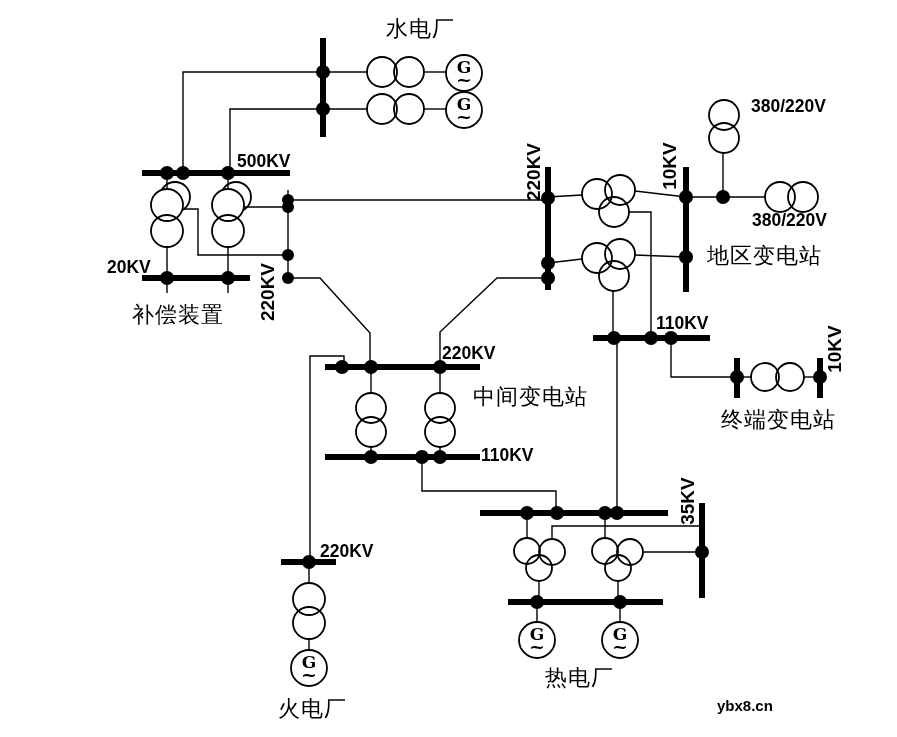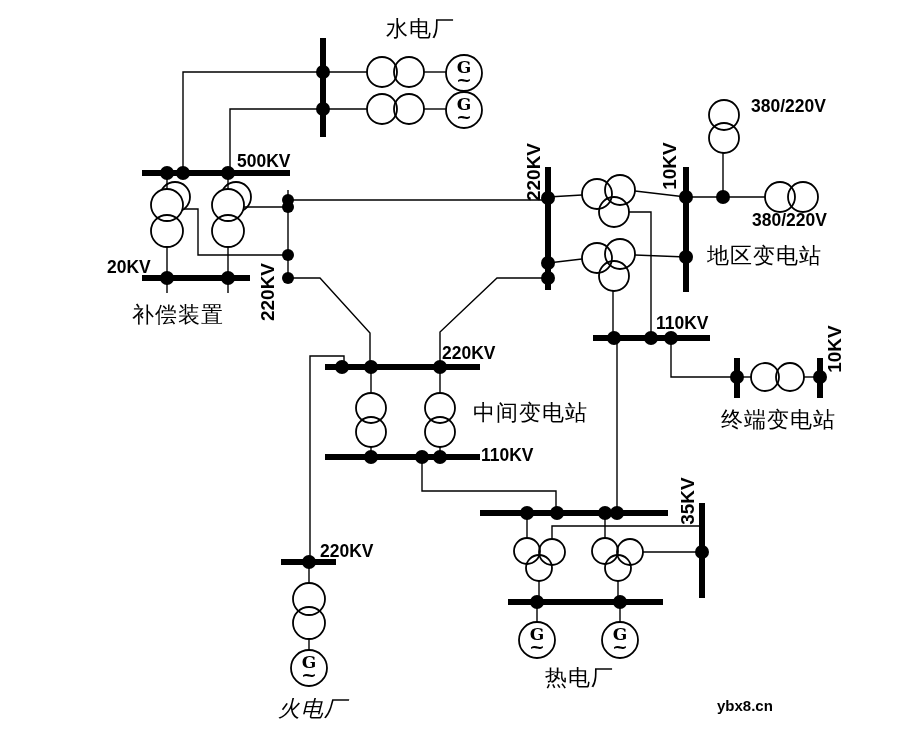--- a/index.html
+++ b/index.html
@@ -219,25 +219,25 @@
   <div class="vrot" style="left:268px;top:292px;">220KV</div>
 
   <div class="vrot" style="left:534px;top:172px;">220KV</div>
   <div class="vrot" style="left:670px;top:166px;">10KV</div>
   <div class="lbl v" style="left:751px;top:95px;">380/220V</div>
   <div class="lbl v" style="left:752px;top:209px;">380/220V</div>
   <div class="lbl cn" style="left:707px;top:241px;">地区变电站</div>
   <div class="lbl v" style="left:656px;top:312px;">110KV</div>
 
   <div class="lbl v" style="left:442px;top:342px;">220KV</div>
-  <div class="lbl cn" style="left:473px;top:398px;">中间变电站</div>
+  <div class="lbl cn" style="left:473px;top:382px;">中间变电站</div>
   <div class="lbl v" style="left:481px;top:444px;">110KV</div>
 
   <div class="vrot" style="left:835px;top:349px;">10KV</div>
   <div class="lbl cn" style="left:721px;top:405px;">终端变电站</div>
 
   <div class="vrot" style="left:688px;top:501px;">35KV</div>
   <div class="lbl v" style="left:320px;top:540px;">220KV</div>
-  <div class="lbl cn" style="left:278px;top:694px;font-style:italic;">火电厂</div>
+  <div class="lbl cn" style="left:278px;top:694px;">火电厂</div>
   <div class="lbl cn" style="left:545px;top:663px;">热电厂</div>
 
   <div class="lbl wm" style="left:717px;top:697px;">ybx8.cn</div>
 </div>
 
 </body></html>

